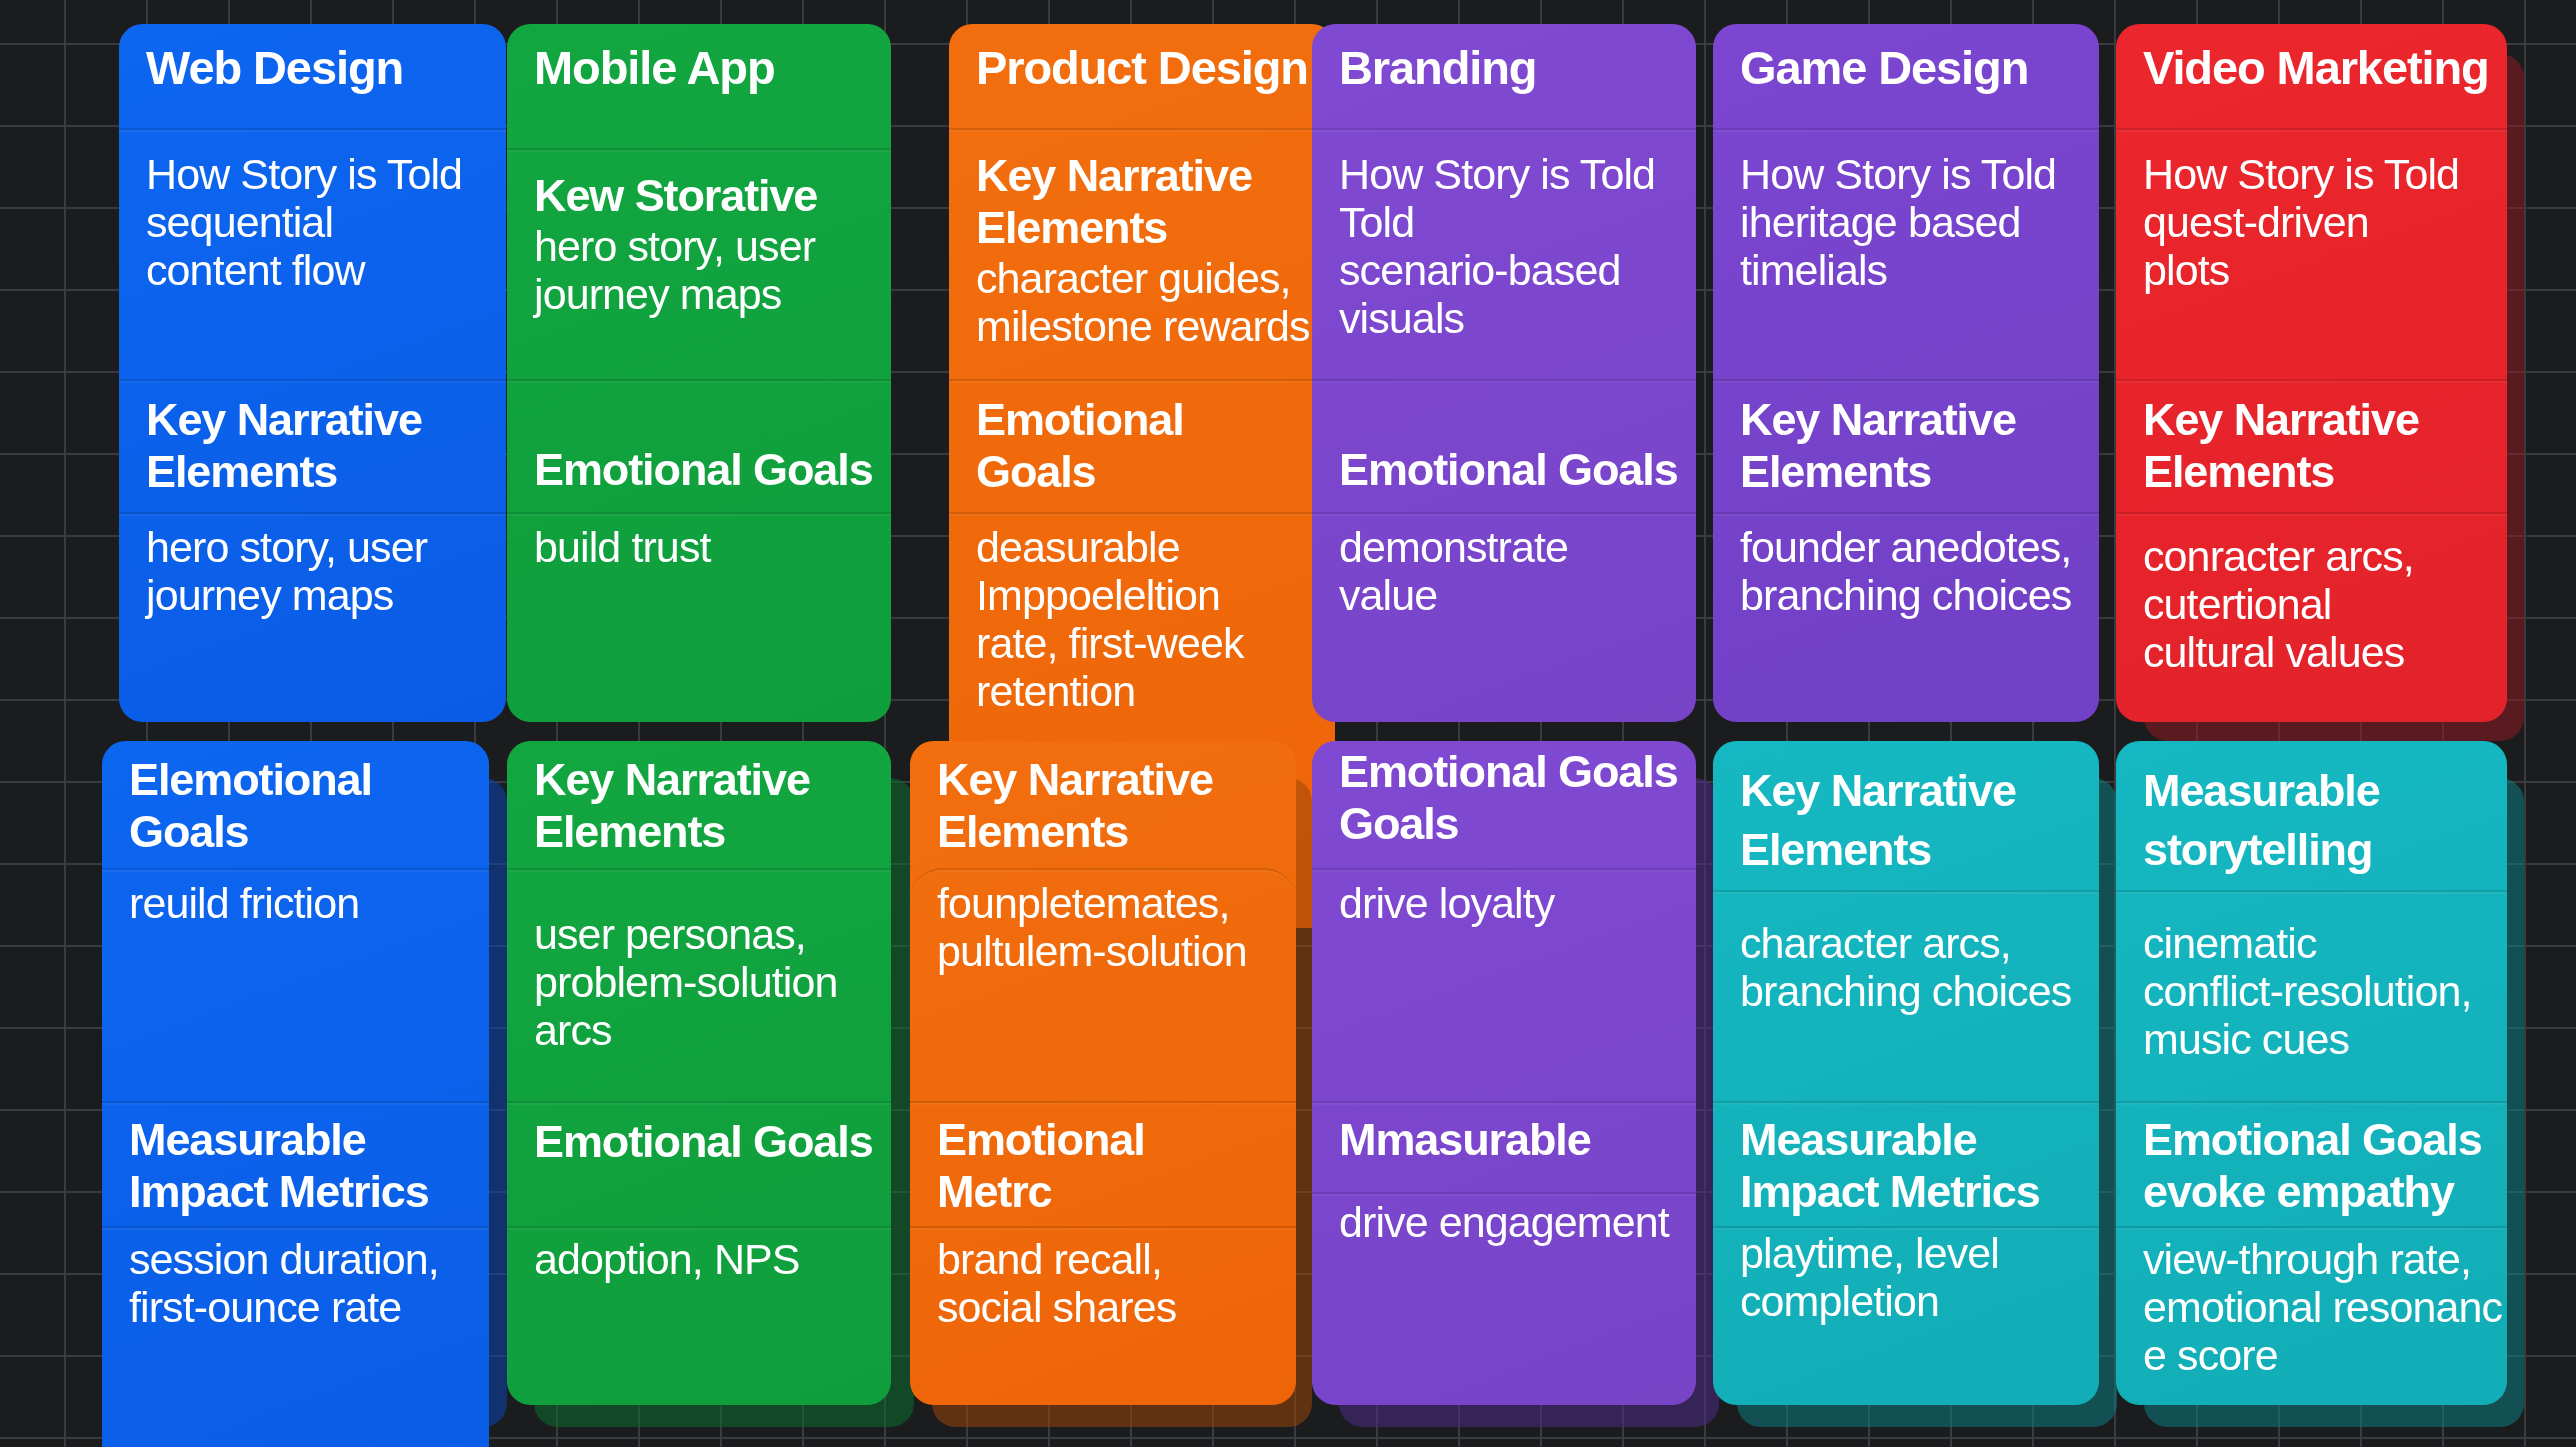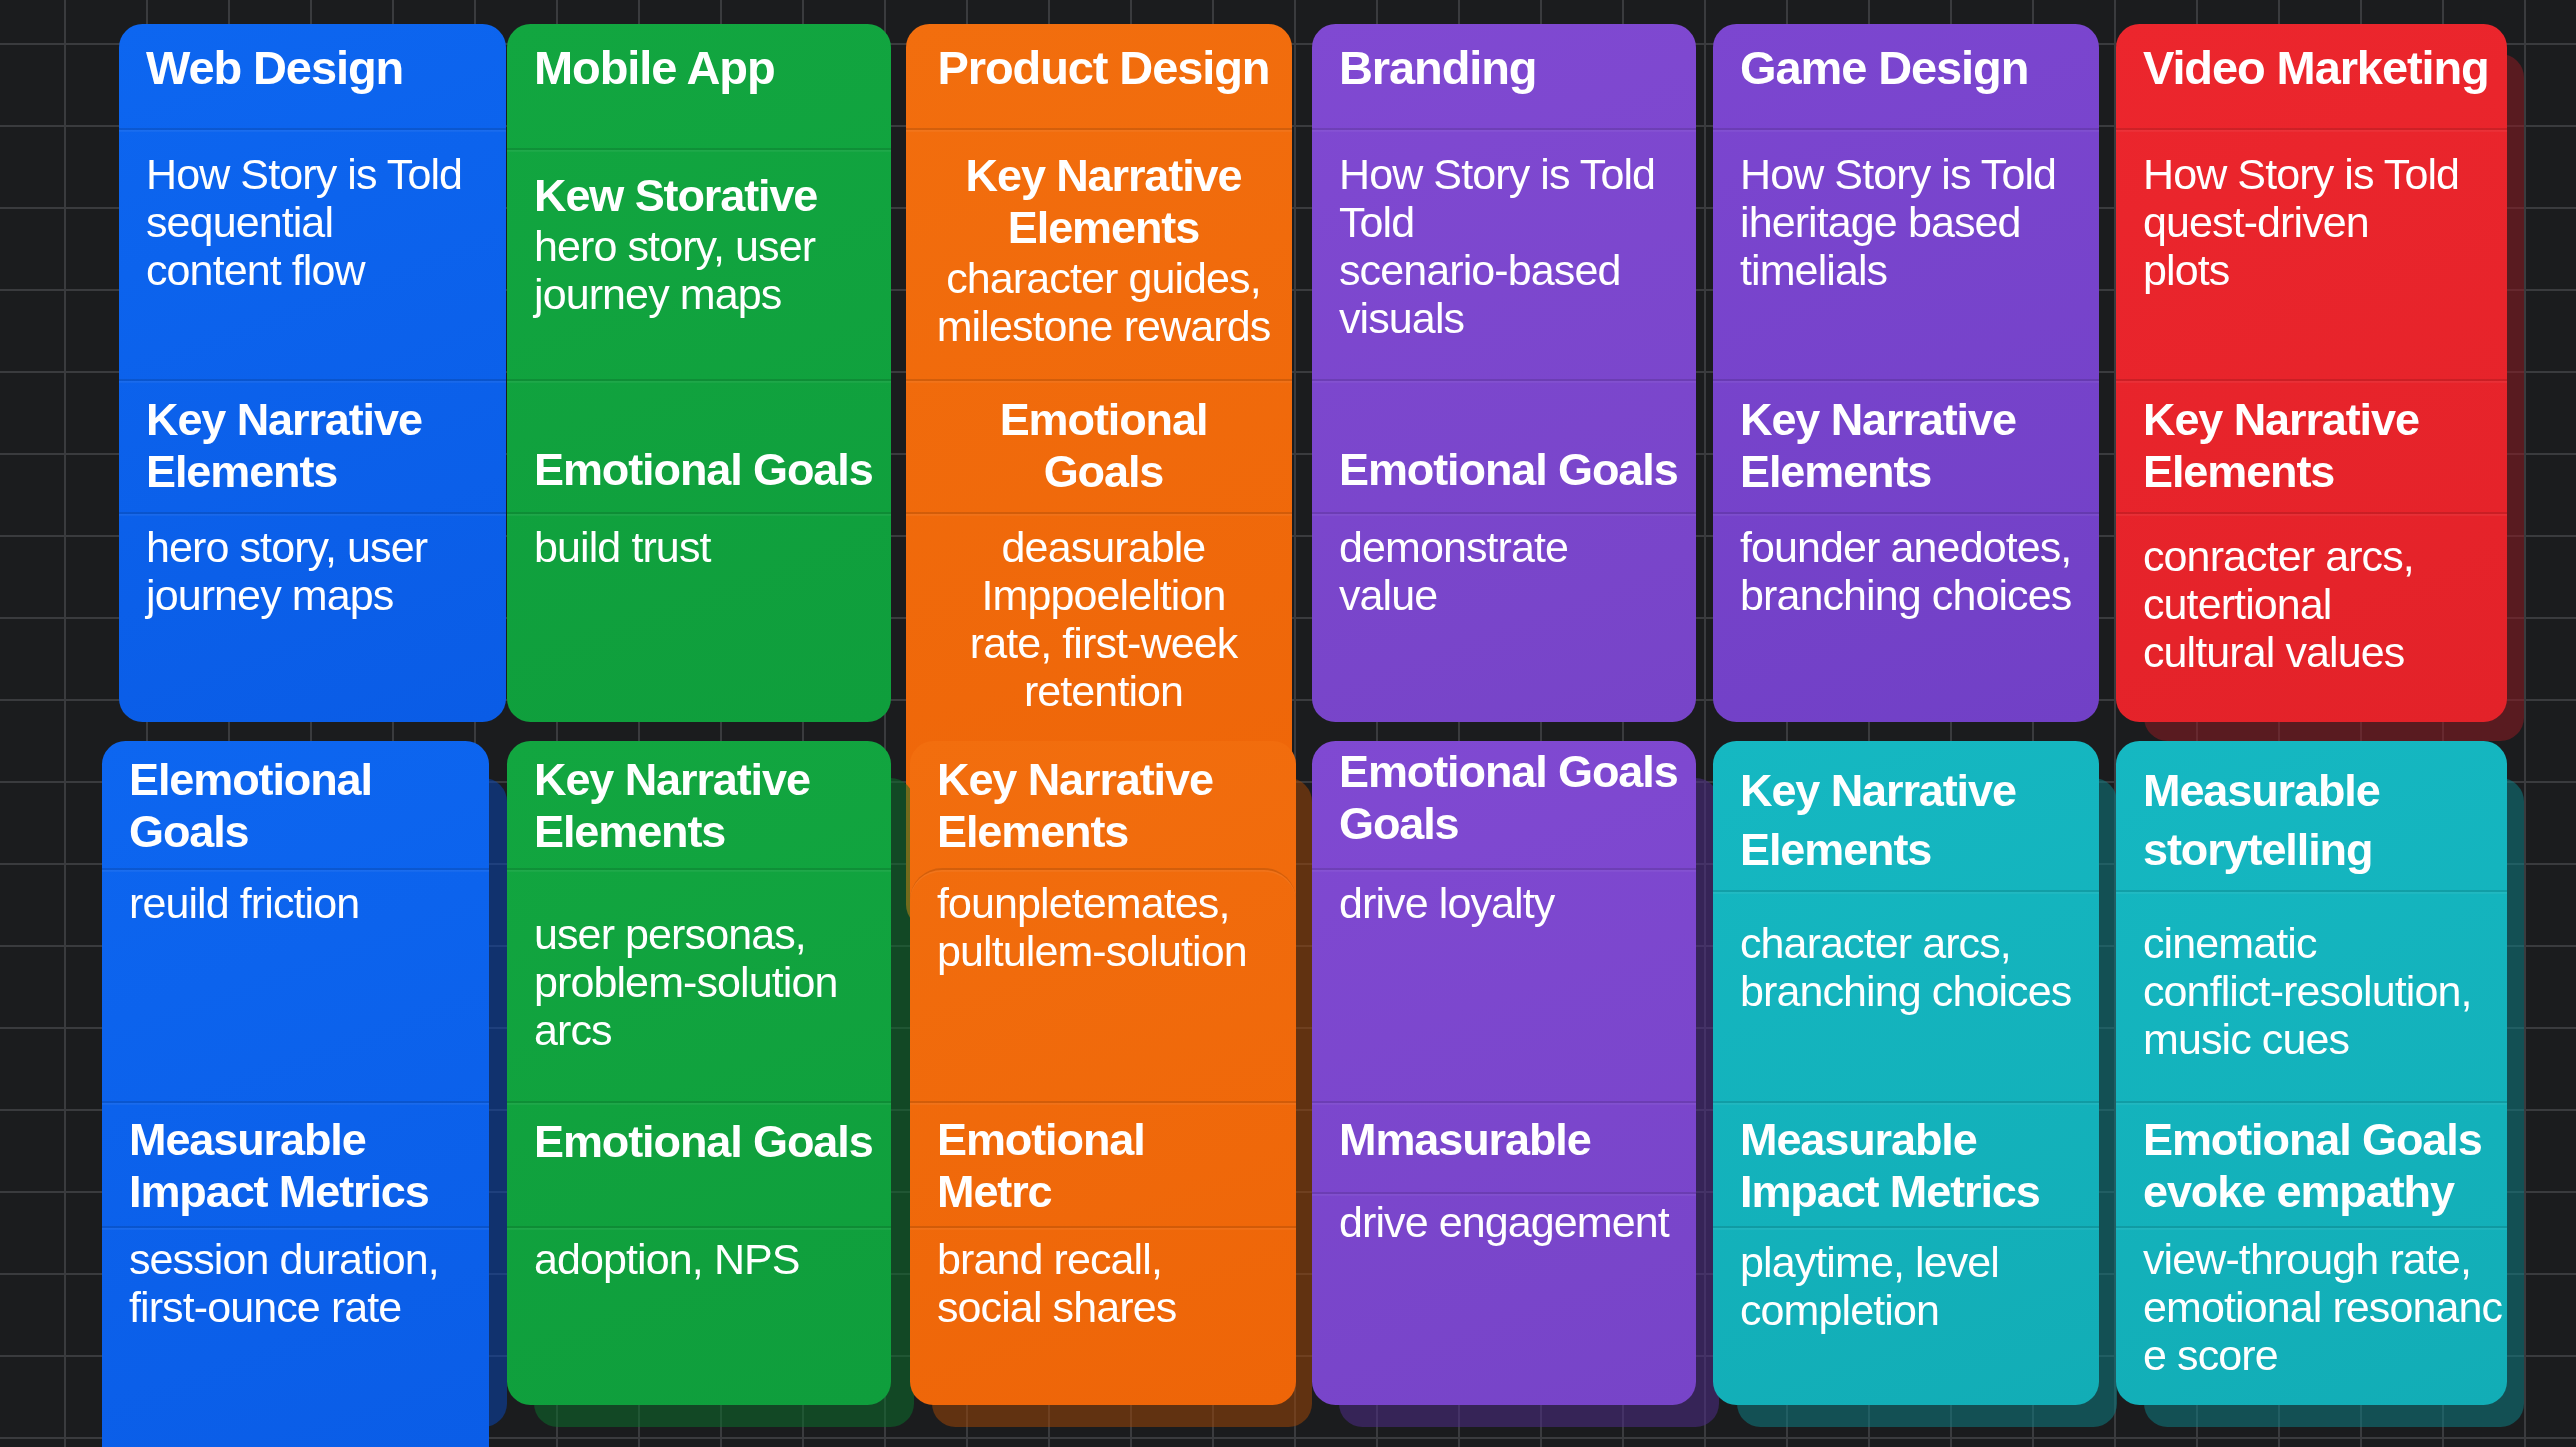--- a/index.html
+++ b/index.html
@@ -71,21 +71,21 @@
     </div>
     <div class="sec" style="top:355px; height:133px; padding-top:63px;">
       <span class="t head">Emotional Goals</span>
     </div>
     <div class="sec" style="top:488px; height:211px; padding-top:9px;">
       <span class="t body">build trust</span>
     </div>
   </div>
 </div>
 
-<div class="card" style="left:906px; top:24.4px; width:386px; height:904px;text-align:center;">
+<div class="card" style="left:949px; top:24.4px; width:386px; height:904px;">
   <div class="card-inner" style="background:linear-gradient(160deg,#f26e0e,#ee6508);">
     <div class="sec first" style="top:0; height:104px; padding-top:18px;">
       <span class="t title">Product Design</span>
     </div>
     <div class="sec" style="top:104px; height:251px; padding-top:20px;">
       <span class="t head">Key Narrative
 Elements</span>
       <span class="t body">character guides,
 milestone rewards</span>
     </div>
@@ -260,21 +260,21 @@
 Elements</span>
     </div>
     <div class="sec" style="top:149px; height:211px; padding-top:27px;">
       <span class="t body">character arcs,
 branching choices</span>
     </div>
     <div class="sec" style="top:360px; height:125px; padding-top:11px;">
       <span class="t head">Measurable
 Impact Metrics</span>
     </div>
-    <div class="sec" style="top:485px; height:179px; padding-top:10px;">
+    <div class="sec" style="top:485px; height:179px; padding-top:1px;">
       <span class="t body">playtime, level
 completion</span>
     </div>
   </div>
 </div>
 
 <div class="card" style="left:2116px; top:741px; width:391px; height:664px; z-index:1;">
   <div class="card-inner" style="background:linear-gradient(160deg,#15b8c2,#12adb6);">
     <div class="sec first" style="top:0; height:149px; padding-top:20px;">
       <span class="t head" style="line-height:59px;">Measurable

